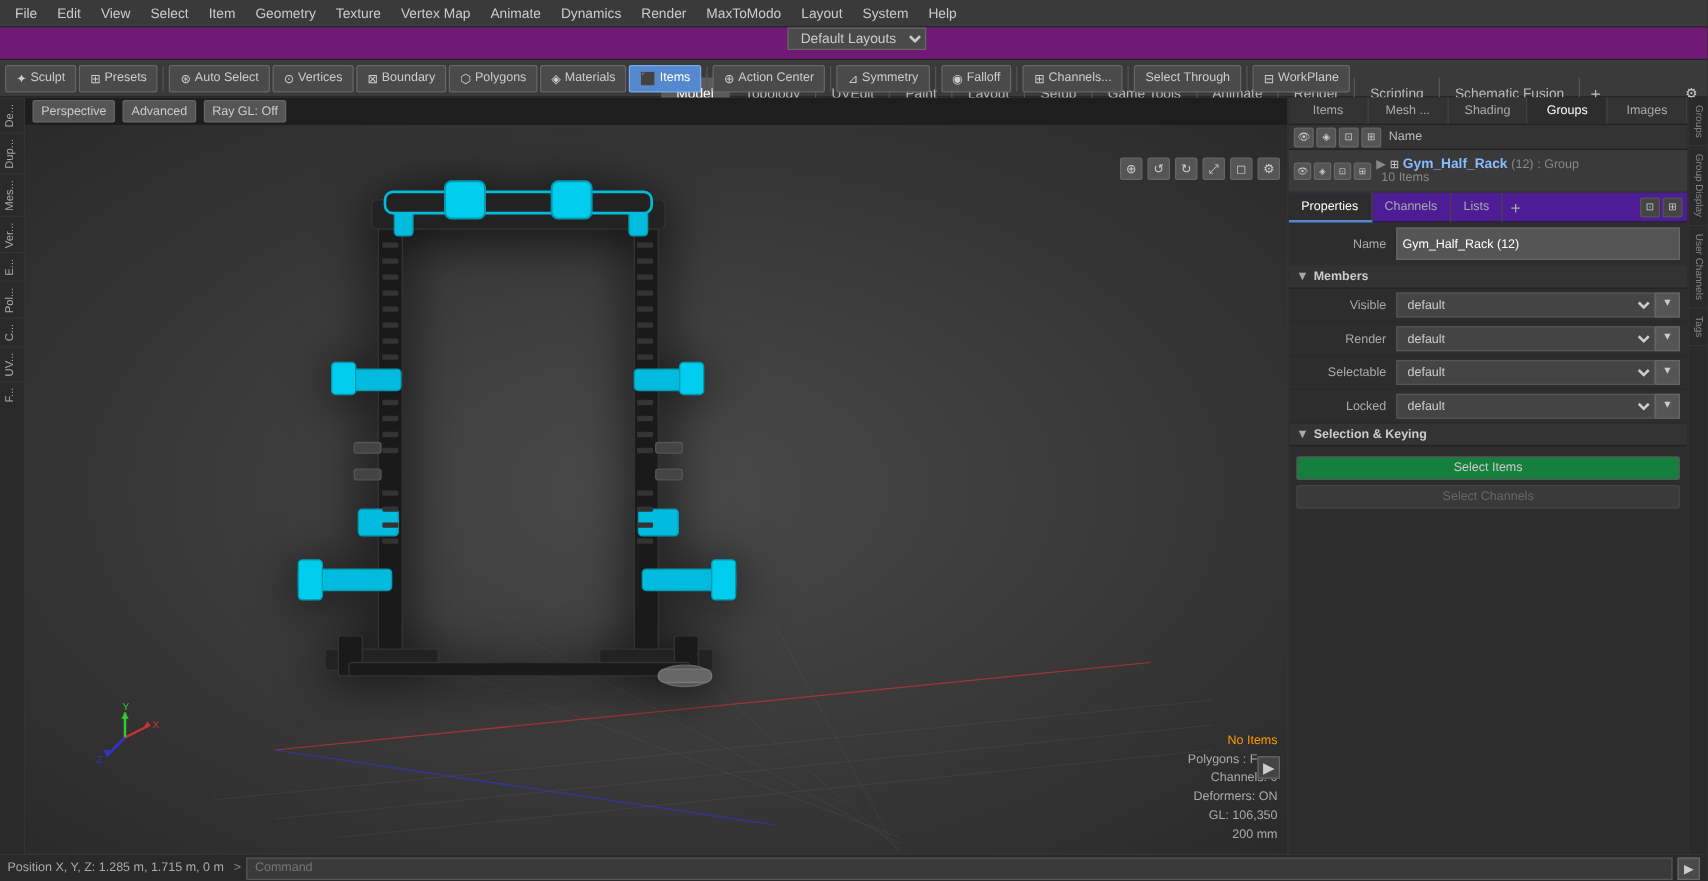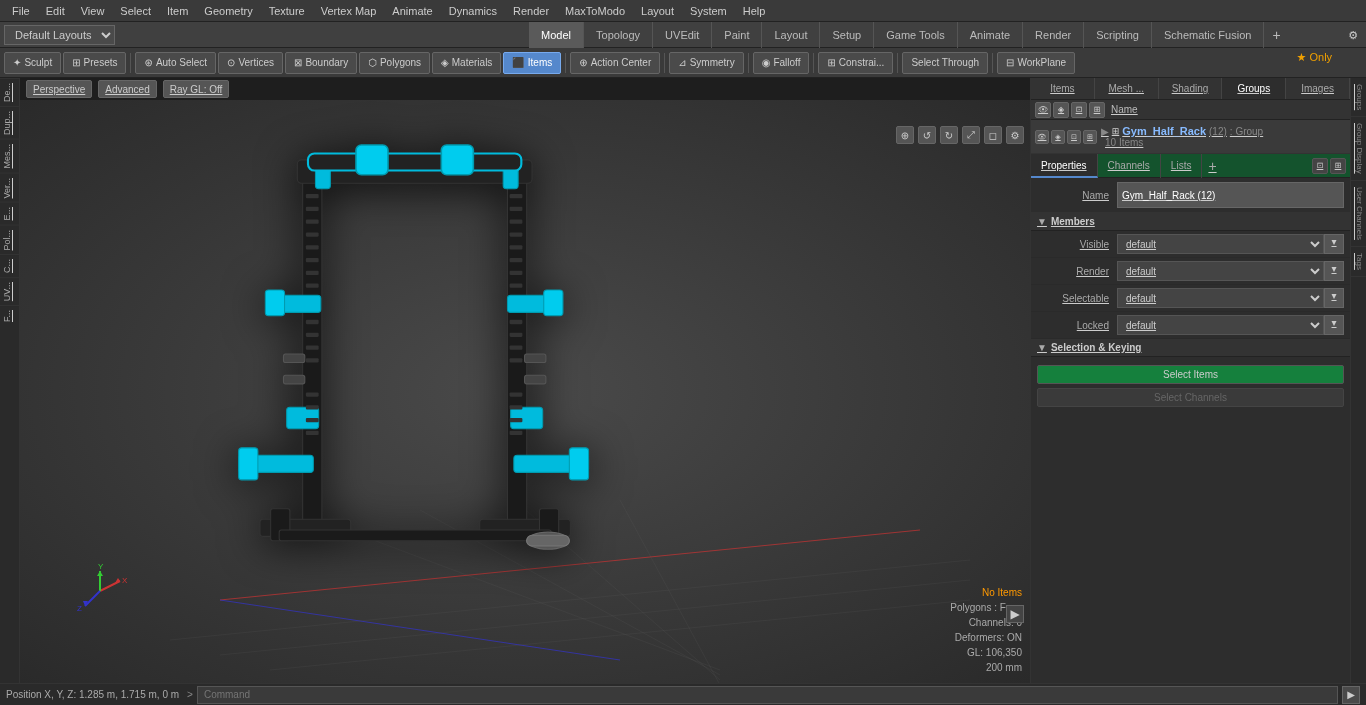--- a/index.html
+++ b/index.html
@@ -3,37 +3,37 @@
   <meta charset="utf-8">
   <style>
     * { margin: 0; padding: 0; box-sizing: border-box; }
     body { width: 1366px; height: 705px; background: #2a2a2a; font-family: Arial, sans-serif; font-size: 11px; color: #ccc; overflow: hidden; }
 
     
     #menu-bar { display: flex; align-items: center; background: #3a3a3a; height: 22px; padding: 0 4px; border-bottom: 1px solid #222; }
     .menu-item { padding: 0 8px; height: 22px; line-height: 22px; cursor: pointer; color: #ccc; font-size: 11px; }
 
     
-    #layout-bar { display: flex; align-items: center; background: #404040; height: 26px; border-bottom: 1px solid #222; }
+    #layout-bar { display: flex; align-items: center; background: #701a75; height: 26px; border-bottom: 1px solid #222; flex-direction: column; }
     .layout-dropdown { background: #4a4a4a; border: 1px solid #666; color: #ccc; padding: 1px 6px; font-size: 11px; height: 20px; margin-left: 4px; }
     .layout-tabs { display: flex; margin-left: auto; align-items: center; }
     .layout-tab { padding: 0 12px; height: 26px; line-height: 26px; cursor: pointer; color: #bbb; font-size: 11px; border-right: 1px solid #555; }
     .layout-tab.active { background: #5a5a5a; color: #fff; }
     .layout-tab-add { padding: 0 8px; height: 26px; line-height: 26px; cursor: pointer; color: #bbb; font-size: 14px; }
     .layout-star { padding: 0 8px; height: 26px; line-height: 26px; color: #f0a000; margin-top: 44px; }
     .layout-gear { padding: 0 8px; height: 26px; line-height: 26px; color: #ccc; cursor: pointer; }
 
     
     #toolbar { display: flex; align-items: center; background: #3a3a3a; height: 30px; border-bottom: 1px solid #222; padding: 0 4px; gap: 2px; }
     .toolbar-btn { background: #4a4a4a; border: 1px solid #666; color: #ccc; padding: 2px 8px; font-size: 10px; height: 22px; cursor: pointer; border-radius: 2px; white-space: nowrap; display: flex; align-items: center; gap: 3px; }
     .toolbar-btn.active { background: #5588cc; border-color: #77aaee; color: #fff; }
     .toolbar-sep { width: 1px; height: 20px; background: #555; margin: 0 2px; }
 
     
-    #main { display: flex; height: calc(705px - 22px - 26px - 30px - 22px); text-decoration: underline; }
+    #main { display: flex; height: calc(705px - 22px - 26px - 30px - 22px); }
 
     
     #left-sidebar { width: 20px; background: #2a2a2a; border-right: 1px solid #333; display: flex; flex-direction: column; }
     .left-tab { width: 20px; writing-mode: vertical-rl; text-orientation: mixed; transform: rotate(180deg); font-size: 9px; color: #aaa; padding: 4px 2px; cursor: pointer; border-bottom: 1px solid #333; text-align: center; }
 
     
     #viewport { flex: 1; position: relative; background: #3d3d3d; overflow: hidden; }
     #viewport-top-bar { display: flex; align-items: center; background: rgba(0,0,0,0.5); height: 22px; padding: 0 6px; gap: 6px; }
     .vp-btn { background: #555; border: 1px solid #666; color: #ccc; padding: 1px 6px; font-size: 10px; height: 18px; cursor: pointer; border-radius: 2px; }
 
@@ -67,21 +67,21 @@
     
     #group-item { display: flex; align-items: center; padding: 3px 4px; background: #3a3a3a; border-bottom: 1px solid #333; min-height: 34px; }
     .gi-icons { display: flex; gap: 2px; margin-right: 4px; }
     .gi-icon { width: 14px; height: 14px; background: #555; border: 1px solid #666; border-radius: 2px; display: flex; align-items: center; justify-content: center; font-size: 7px; color: #ccc; cursor: pointer; }
     .gi-name { color: #88bbff; font-size: 11px; font-weight: bold; }
     .gi-info { color: #888; font-size: 10px; }
     .gi-sub-info { font-size: 10px; color: #888; padding-left: 4px; }
 
     
     #props-panel { flex: 1; display: flex; flex-direction: column; overflow: hidden; }
-    #props-tabs { display: flex; background: #14532d; height: 24px; border-bottom: 1px solid #222; align-items: center; }
+    #props-tabs { display: flex; background: #4c1d95; height: 24px; border-bottom: 1px solid #222; align-items: center; }
     .props-tab { padding: 0 10px; height: 24px; line-height: 24px; font-size: 10px; cursor: pointer; color: #aaa; border-right: 1px solid #444; }
     .props-tab.active { background: #2d2d2d; color: #fff; border-bottom: 2px solid #5588cc; }
     .props-tab-add { padding: 0 6px; height: 24px; line-height: 24px; font-size: 14px; color: #aaa; cursor: pointer; }
     .props-tab-icons { margin-left: auto; display: flex; gap: 2px; padding-right: 4px; }
     .props-tab-icon { width: 16px; height: 16px; background: #444; border: 1px solid #555; border-radius: 2px; display: flex; align-items: center; justify-content: center; font-size: 8px; color: #ccc; cursor: pointer; }
 
     
     #name-row { display: flex; align-items: center; padding: 4px 6px; border-bottom: 1px solid #333; }
     .prop-label { width: 80px; font-size: 10px; color: #aaa; text-align: right; padding-right: 8px; }
     .prop-input { flex: 1; background: #555; border: 1px solid #666; color: #fff; padding: 12px 4px; font-size: 10px; height: 20px; }
@@ -177,21 +177,21 @@
   <button class="toolbar-btn">⬡ <span>Polygons</span></button>
   <button class="toolbar-btn">◈ <span>Materials</span></button>
   <button class="toolbar-btn active">⬛ <span>Items</span></button>
   <div class="toolbar-sep"></div>
   <button class="toolbar-btn">⊕ <span>Action Center</span></button>
   <div class="toolbar-sep"></div>
   <button class="toolbar-btn">⊿ <span>Symmetry</span></button>
   <div class="toolbar-sep"></div>
   <button class="toolbar-btn">◉ <span>Falloff</span></button>
   <div class="toolbar-sep"></div>
-  <button class="toolbar-btn">⊞ <span>Constrai...</span></button>
+  <button class="toolbar-btn">⊞ <span>Channels...</span></button>
   <div class="toolbar-sep"></div>
   <button class="toolbar-btn">
       <span>Select Through</span>
     </button>
   <div class="toolbar-sep"></div>
   <button class="toolbar-btn">⊟ <span>WorkPlane</span></button>
 </div>
 
 <div id="main">
 

